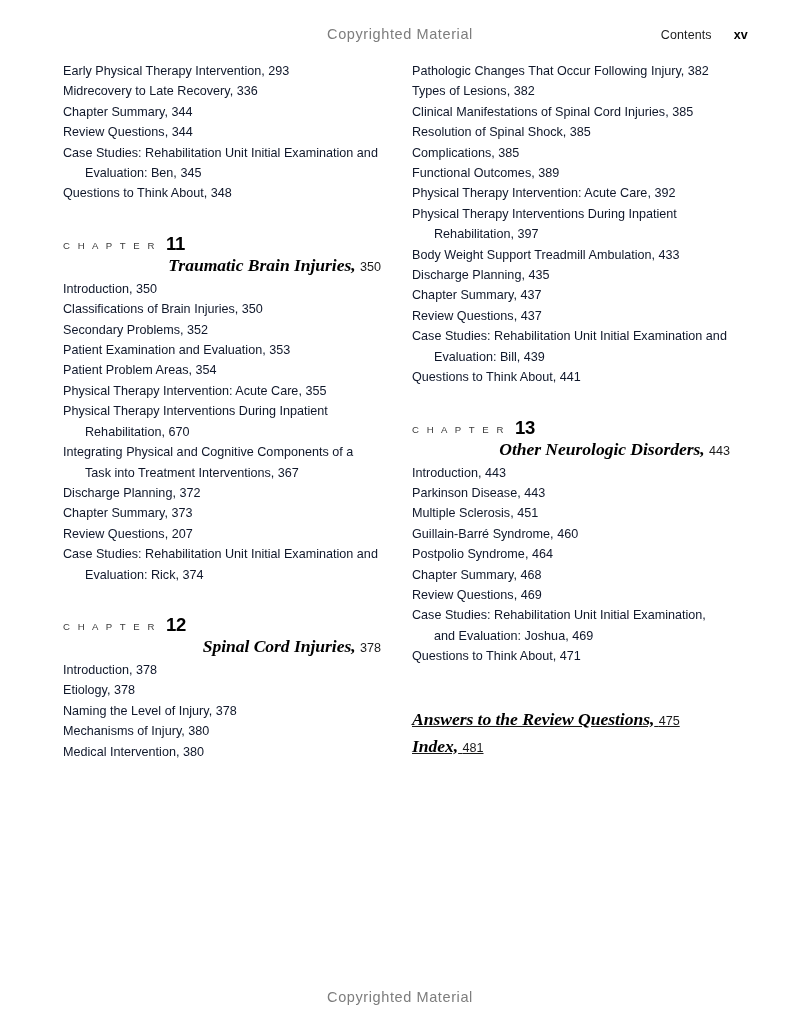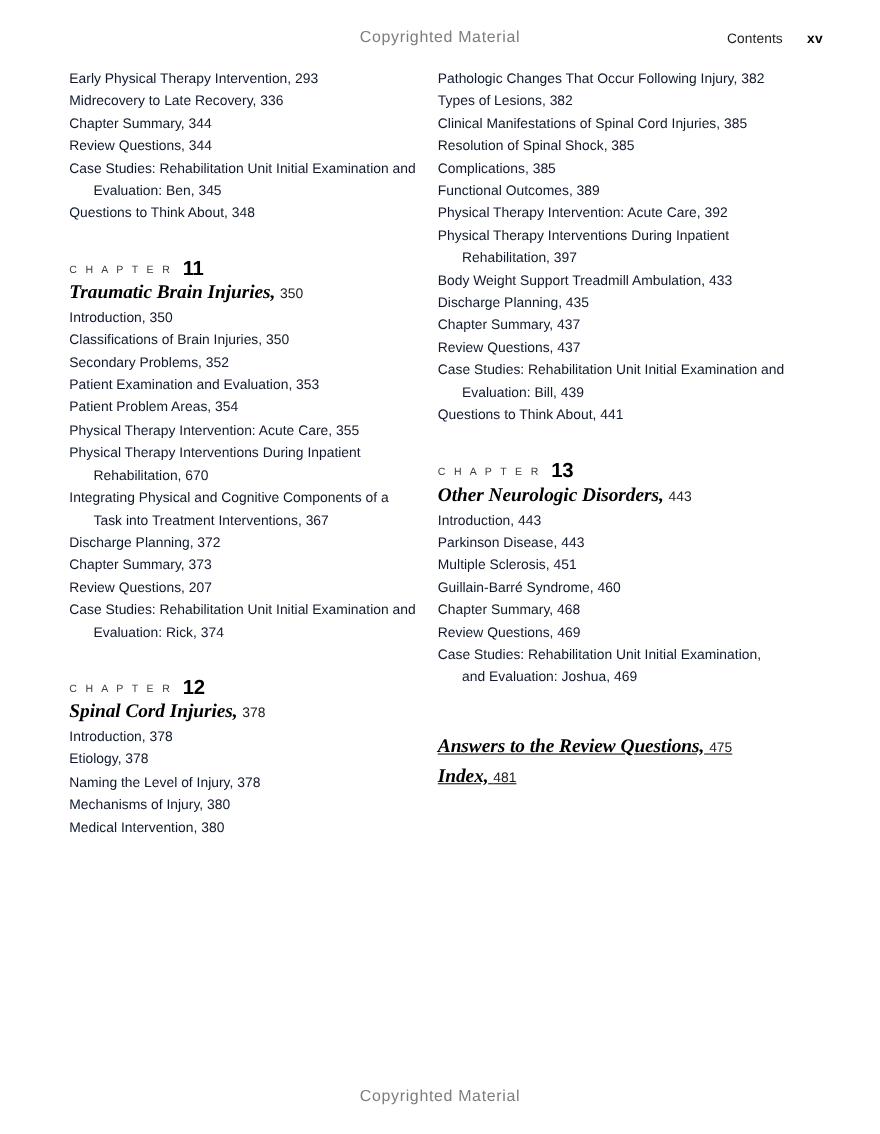--- a/index.html
+++ b/index.html
@@ -60,21 +60,21 @@
     top: 60px;
     left: 0;
     width: 800px;
   }
   .col {
     position: absolute;
     top: 0;
     width: 318px;
   }
   .col-left  { left: 63px; }
-  .col-right { left: 398px; }
+  .col-right { left: 412px; }
 
   
   .entry {
     font-size: 12.6px;
     line-height: 20.4px;
     color: #0f172a;
     padding-left: 22px;
     text-indent: -22px;
     margin: 0;
     letter-spacing: 0.01px;
@@ -109,20 +109,21 @@
   }
   .chapter-title {
     font-family: "Liberation Serif", serif;
     font-size: 17.6px;
     font-weight: bold;
     font-style: italic;
     color: #000000;
     margin: 0 0 1px 0;
     line-height: 22px;
     letter-spacing: -0.05px;
+    text-align: right;
   }
   .chapter-title .page {
     font-family: "Liberation Sans", sans-serif;
     font-style: normal;
     font-weight: normal;
     font-size: 12.6px;
     color: #1a1a1a;
     letter-spacing: 0;
   }
   .entries { margin-top: 1px; }
@@ -255,23 +256,25 @@
       </div>
       <div class="chapter-title">
         <span>Other Neurologic Disorders,</span>
         <span class="page">443</span>
       </div>
       <div class="entries">
         <p class="entry">Introduction, 443</p>
         <p class="entry">Parkinson Disease, 443</p>
         <p class="entry">Multiple Sclerosis, 451</p>
         <p class="entry">Guillain-Barré Syndrome, 460</p>
+        <p class="entry">Postpolio Syndrome, 464</p>
         <p class="entry">Chapter Summary, 468</p>
         <p class="entry">Review Questions, 469</p>
         <p class="entry">Case Studies: Rehabilitation Unit Initial Examination, and Evaluation: Joshua, 469</p>
+        <p class="entry">Questions to Think About, 471</p>
       </div>
     </div>
 
     <div class="backmatter">
       <div class="backmatter-line">
         <span>Answers to the Review Questions,</span>
         <span class="page">475</span>
       </div>
       <div class="backmatter-line">
         <span>Index,</span>

